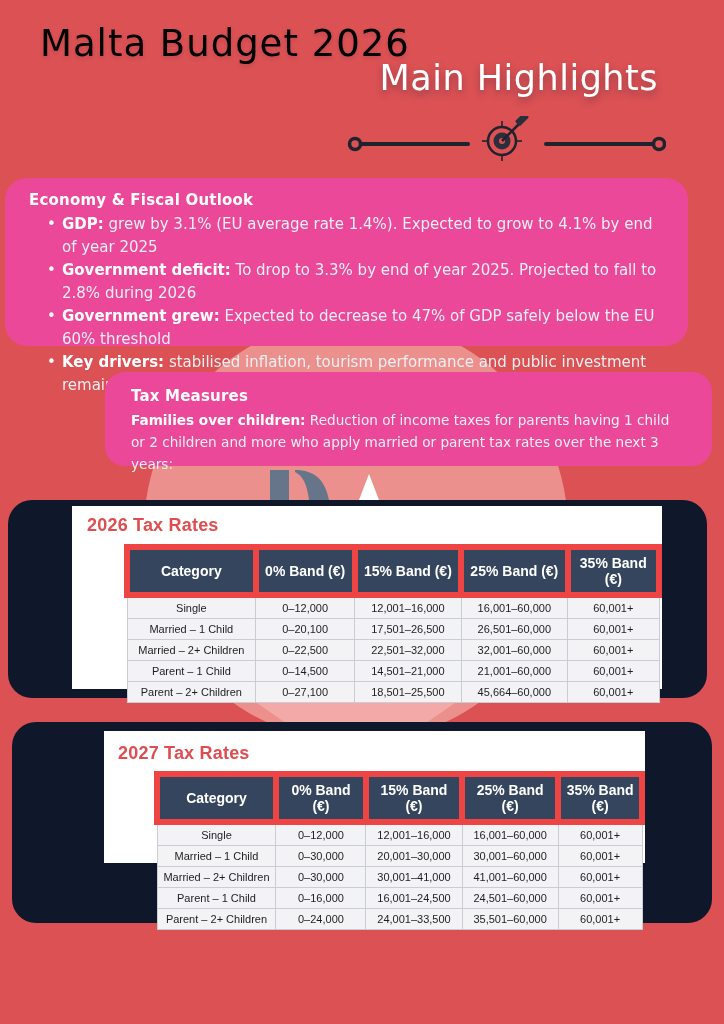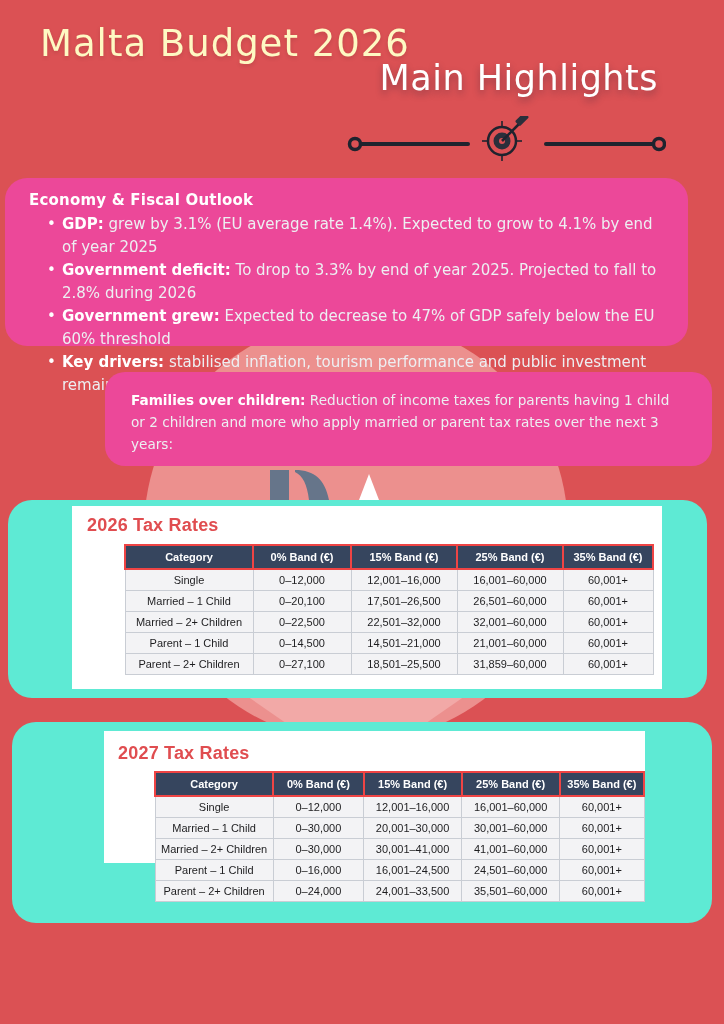--- a/index.html
+++ b/index.html
@@ -7,55 +7,55 @@
     position:relative;width:724px;height:1024px;overflow:hidden;
     background:#DB5154;font-family:"DejaVu Sans",sans-serif;
   }
   
   .bg-circle{position:absolute;left:144px;top:318px;width:424px;height:424px;
     border-radius:50%;background:#EC908E;z-index:0;}
   .bg-wedge{position:absolute;left:244px;top:694px;width:224px;height:62px;
     background:#F2A9A7;clip-path:polygon(0 0,100% 0,60% 100%,40% 100%);z-index:1;}
   .watermark{position:absolute;left:265px;top:470px;z-index:1;}
   
-  .title{position:absolute;left:40px;top:22px;margin:0;color:#fef9c3;
+  .title{position:absolute;left:40px;top:22px;margin:0;color:#000000;
     font-size:37px;font-weight:500;letter-spacing:1px;z-index:2;
     text-shadow:0 2px 4px rgba(0,0,0,0.12);}
   .subtitle{position:absolute;right:66px;top:58px;margin:0;color:#ffffff;
     font-size:35px;font-weight:400;letter-spacing:0.5px;z-index:2;
     text-shadow:0 4px 7px rgba(30,30,50,0.35);}
   .divider{position:absolute;left:346px;top:116px;z-index:2;}
   
   .panel{position:absolute;background:#ec4899;color:#EDEFF2;z-index:2;box-sizing:border-box;}
   .panel-economy{left:5px;top:178px;width:683px;height:168px;border-radius:22px;padding:13px 24px;}
   .panel h3{margin:0 0 4px 0;font-size:15px;font-weight:700;color:#FFFFFF;letter-spacing:0.2px;}
   .panel-economy ul{margin:2px 0 0 0;padding:0 0 0 18px;list-style:none;}
   .panel-economy li{position:relative;padding-left:15px;font-size:15px;line-height:23px;}
   .panel-economy li::before{content:"•";position:absolute;left:0;top:0;color:#FFFFFF;}
   .panel strong{color:#FFFFFF;font-weight:700;}
   .panel-tax{left:105px;top:372px;width:607px;height:94px;border-radius:20px;padding:15px 26px;}
   .panel-tax p{margin:2px 0 0 0;font-size:13.6px;line-height:22px;}
   
-  .band{position:absolute;background:#5eead4;z-index:2;box-sizing:border-box;}
+  .band{position:absolute;background:#0f172a;z-index:2;box-sizing:border-box;}
   .band-2026{left:8px;top:500px;width:699px;height:198px;border-radius:24px;}
   .band-2027{left:12px;top:722px;width:700px;height:201px;border-radius:24px;}
   .card{position:absolute;background:#FFFFFF;box-sizing:border-box;}
   .card-2026{left:64px;top:6px;width:590px;height:183px;}
   .card-2027{left:92px;top:9px;width:541px;height:132px;}
   .card-title{position:absolute;margin:0;color:#E04D50;font-size:18px;font-weight:800;
     font-family:"Liberation Sans",sans-serif;letter-spacing:0.2px;}
   .card-2026 .card-title{left:15px;top:9px;}
   .card-2027 .card-title{left:14px;top:12px;}
   .tax-table{position:absolute;border-collapse:collapse;
     font-family:"Liberation Sans",sans-serif;font-size:11px;color:#1D1D1F;
     border:1px solid #B6BBC4;}
   .card-2026 .tax-table{left:52px;top:38px;}
   .card-2027 .tax-table{left:50px;top:40px;}
   .tax-table th{background:#36455E;color:#FFFFFF;font-weight:700;padding:5px 4px;
-    border:2px solid #ef4444;font-size:11px;}
+    border:6px solid #ef4444;font-size:14px;}
   .tax-table td{background:#F3F3F5;padding:4px 4px;border:1px solid #C9CDD4;text-align:center;}
   .col-cat{width:118px;} .col-b0{width:88px;} .col-b15{width:96px;} .col-b25{width:96px;} .col-b35{width:80px;}
 </style>
 </head>
 <body>
 
 <div class="canvas">
 
   <div class="bg-circle"></div>
   <div class="bg-wedge"></div>
@@ -105,20 +105,21 @@
         <span>Expected to decrease to 47% of GDP safely below the EU 60% threshold</span>
       </li>
       <li>
         <strong>Key drivers:</strong>
         <span>stabilised inflation, tourism performance and public investment remain central to economic stability</span>
       </li>
     </ul>
   </section>
 
   <section class="panel panel-tax">
+    <h3>Tax Measures</h3>
     <p>
       <strong>Families over children:</strong>
       <span>Reduction of income taxes for parents having 1 child or 2 children and more who apply married or parent tax rates over the next 3 years:</span>
     </p>
   </section>
 
   <section class="band band-2026">
     <div class="card card-2026">
       <h4 class="card-title">2026 Tax Rates</h4>
       <table class="tax-table">
@@ -157,21 +158,21 @@
             <td>Parent – 1 Child</td>
             <td>0–14,500</td>
             <td>14,501–21,000</td>
             <td>21,001–60,000</td>
             <td>60,001+</td>
           </tr>
           <tr>
             <td>Parent – 2+ Children</td>
             <td>0–27,100</td>
             <td>18,501–25,500</td>
-            <td>31,859–60,000</td>
+            <td>45,664–60,000</td>
             <td>60,001+</td>
           </tr>
         </tbody>
       </table>
     </div>
   </section>
 
   <section class="band band-2027">
     <div class="card card-2027">
       <h4 class="card-title">2027 Tax Rates</h4>

